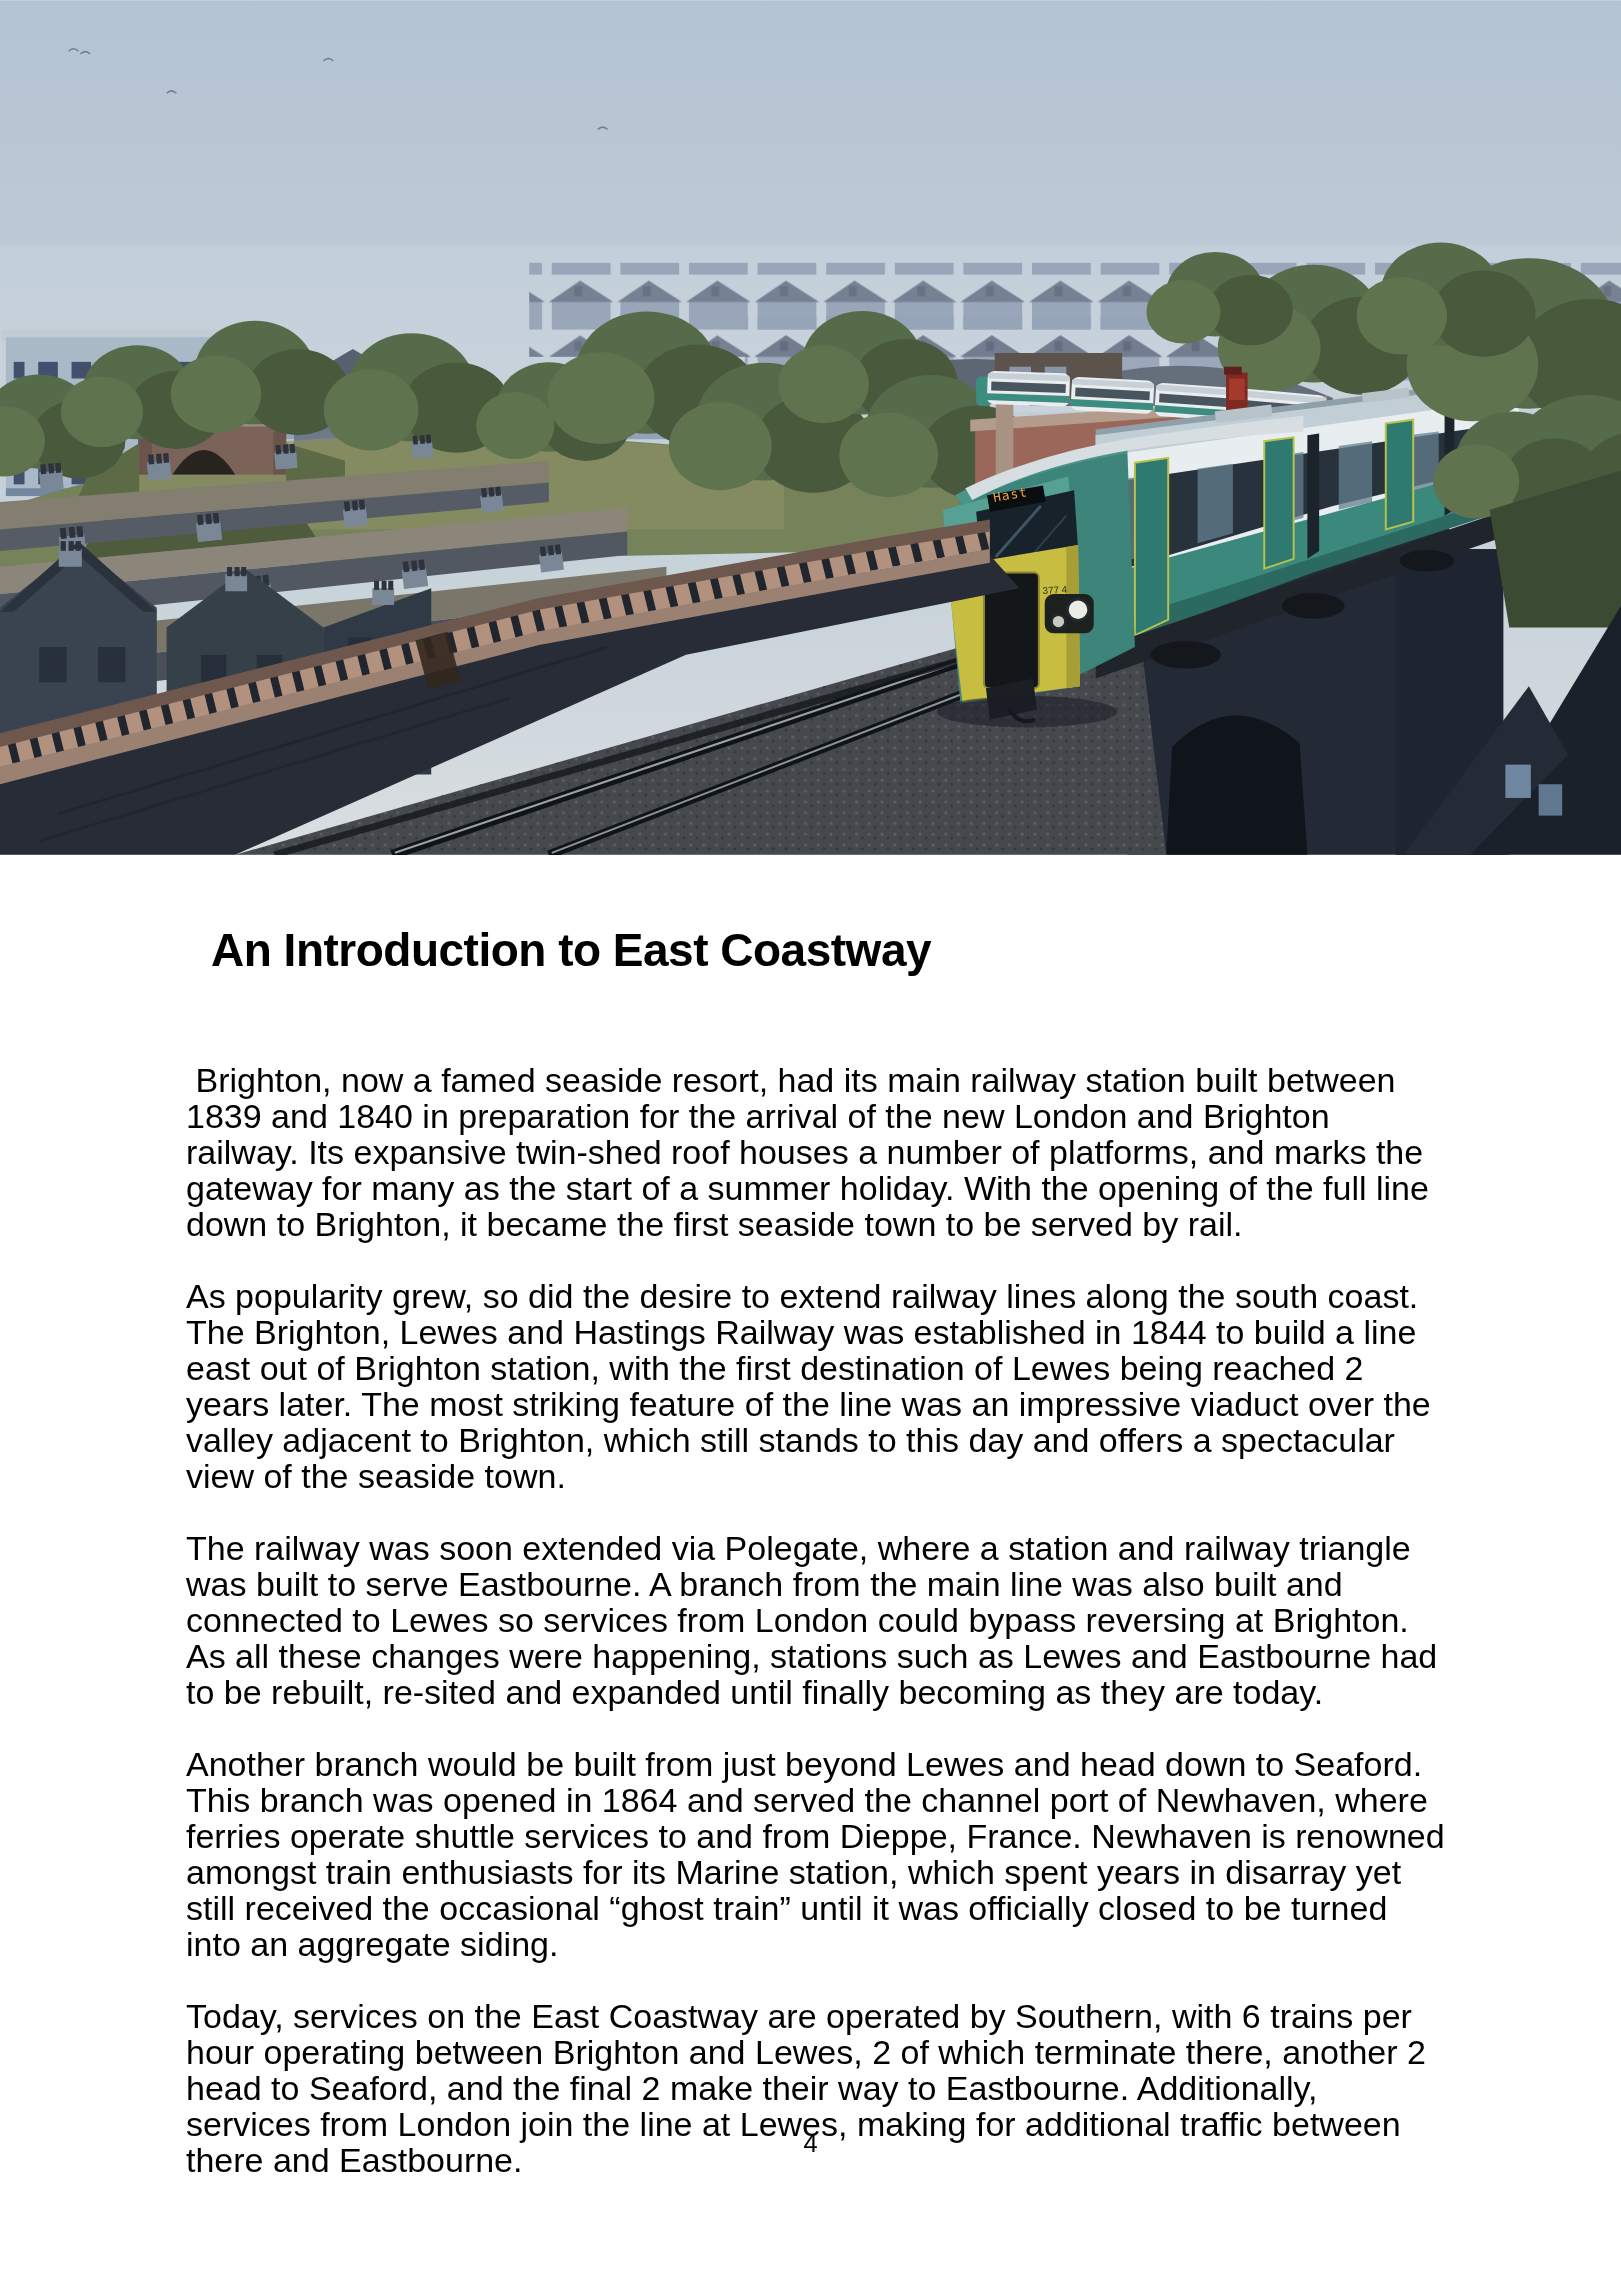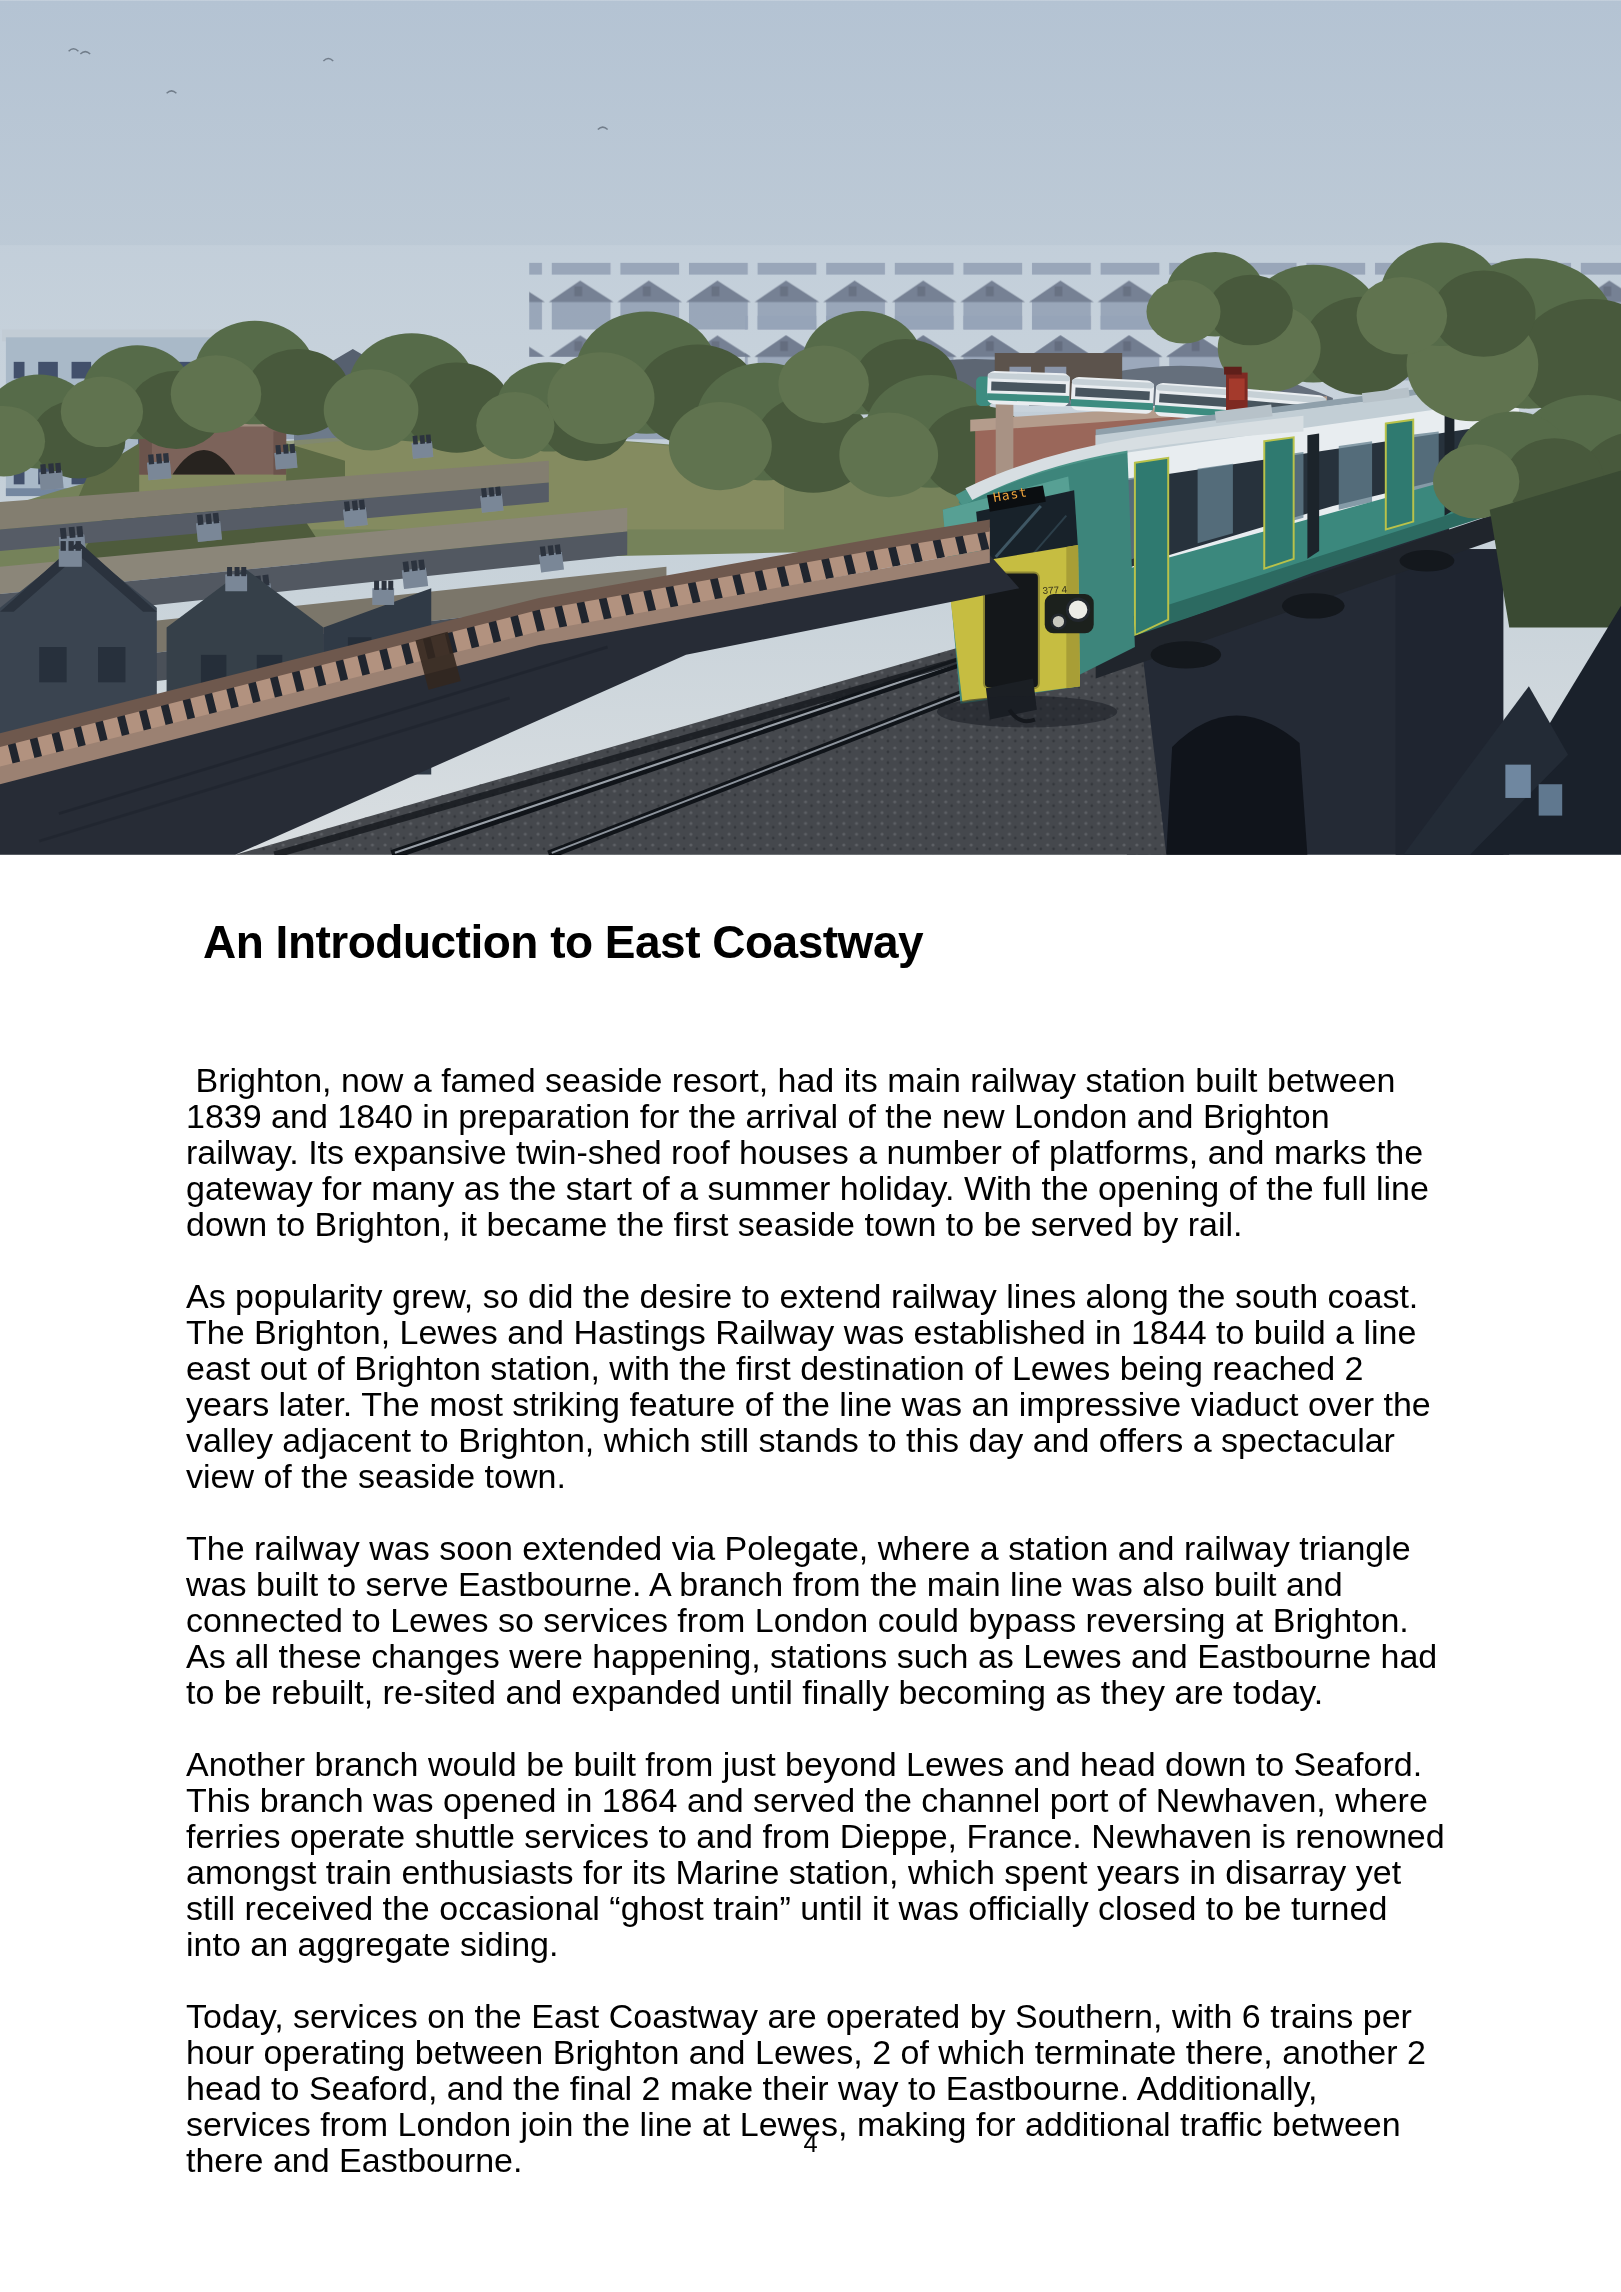--- a/index.html
+++ b/index.html
@@ -1,19 +1,19 @@
 <!DOCTYPE html>
 <html><head>
 <meta charset="utf-8">
 <style>
   html,body{margin:0;padding:0;background:#e8e8e8;}
   .page{position:relative;width:1621px;height:2293px;background:#ffffff;margin:0 auto;
         font-family:"Liberation Sans", sans-serif;color:#000;overflow:hidden;}
   .hero{position:absolute;top:0;left:0;width:1621px;height:855px;display:block;}
-  .doc-heading{position:absolute;left:195px;top:910px;margin:8px;font-size:46px;line-height:1.05;
+  .doc-heading{position:absolute;left:195px;top:910px;margin:16px;font-size:46px;line-height:1.05;
                font-weight:bold;letter-spacing:-0.5px;color:#000;}
   .doc-body{position:absolute;left:186px;top:1062px;width:1259px;font-size:34px;line-height:36px;}
   .doc-body p{margin:0 0 36px 0;white-space:pre-wrap;}
   .page-num{position:absolute;left:0;top:2129px;width:1621px;text-align:center;font-size:25.5px;line-height:29px;}
   svg text.dest{font-family:"DejaVu Sans Mono", monospace;font-size:13px;letter-spacing:1px;fill:#f0a43c;}
   svg text.unit{font-family:"Liberation Sans", sans-serif;font-size:10px;fill:#33301a;}
 </style>
 </head>
 <body>
 

